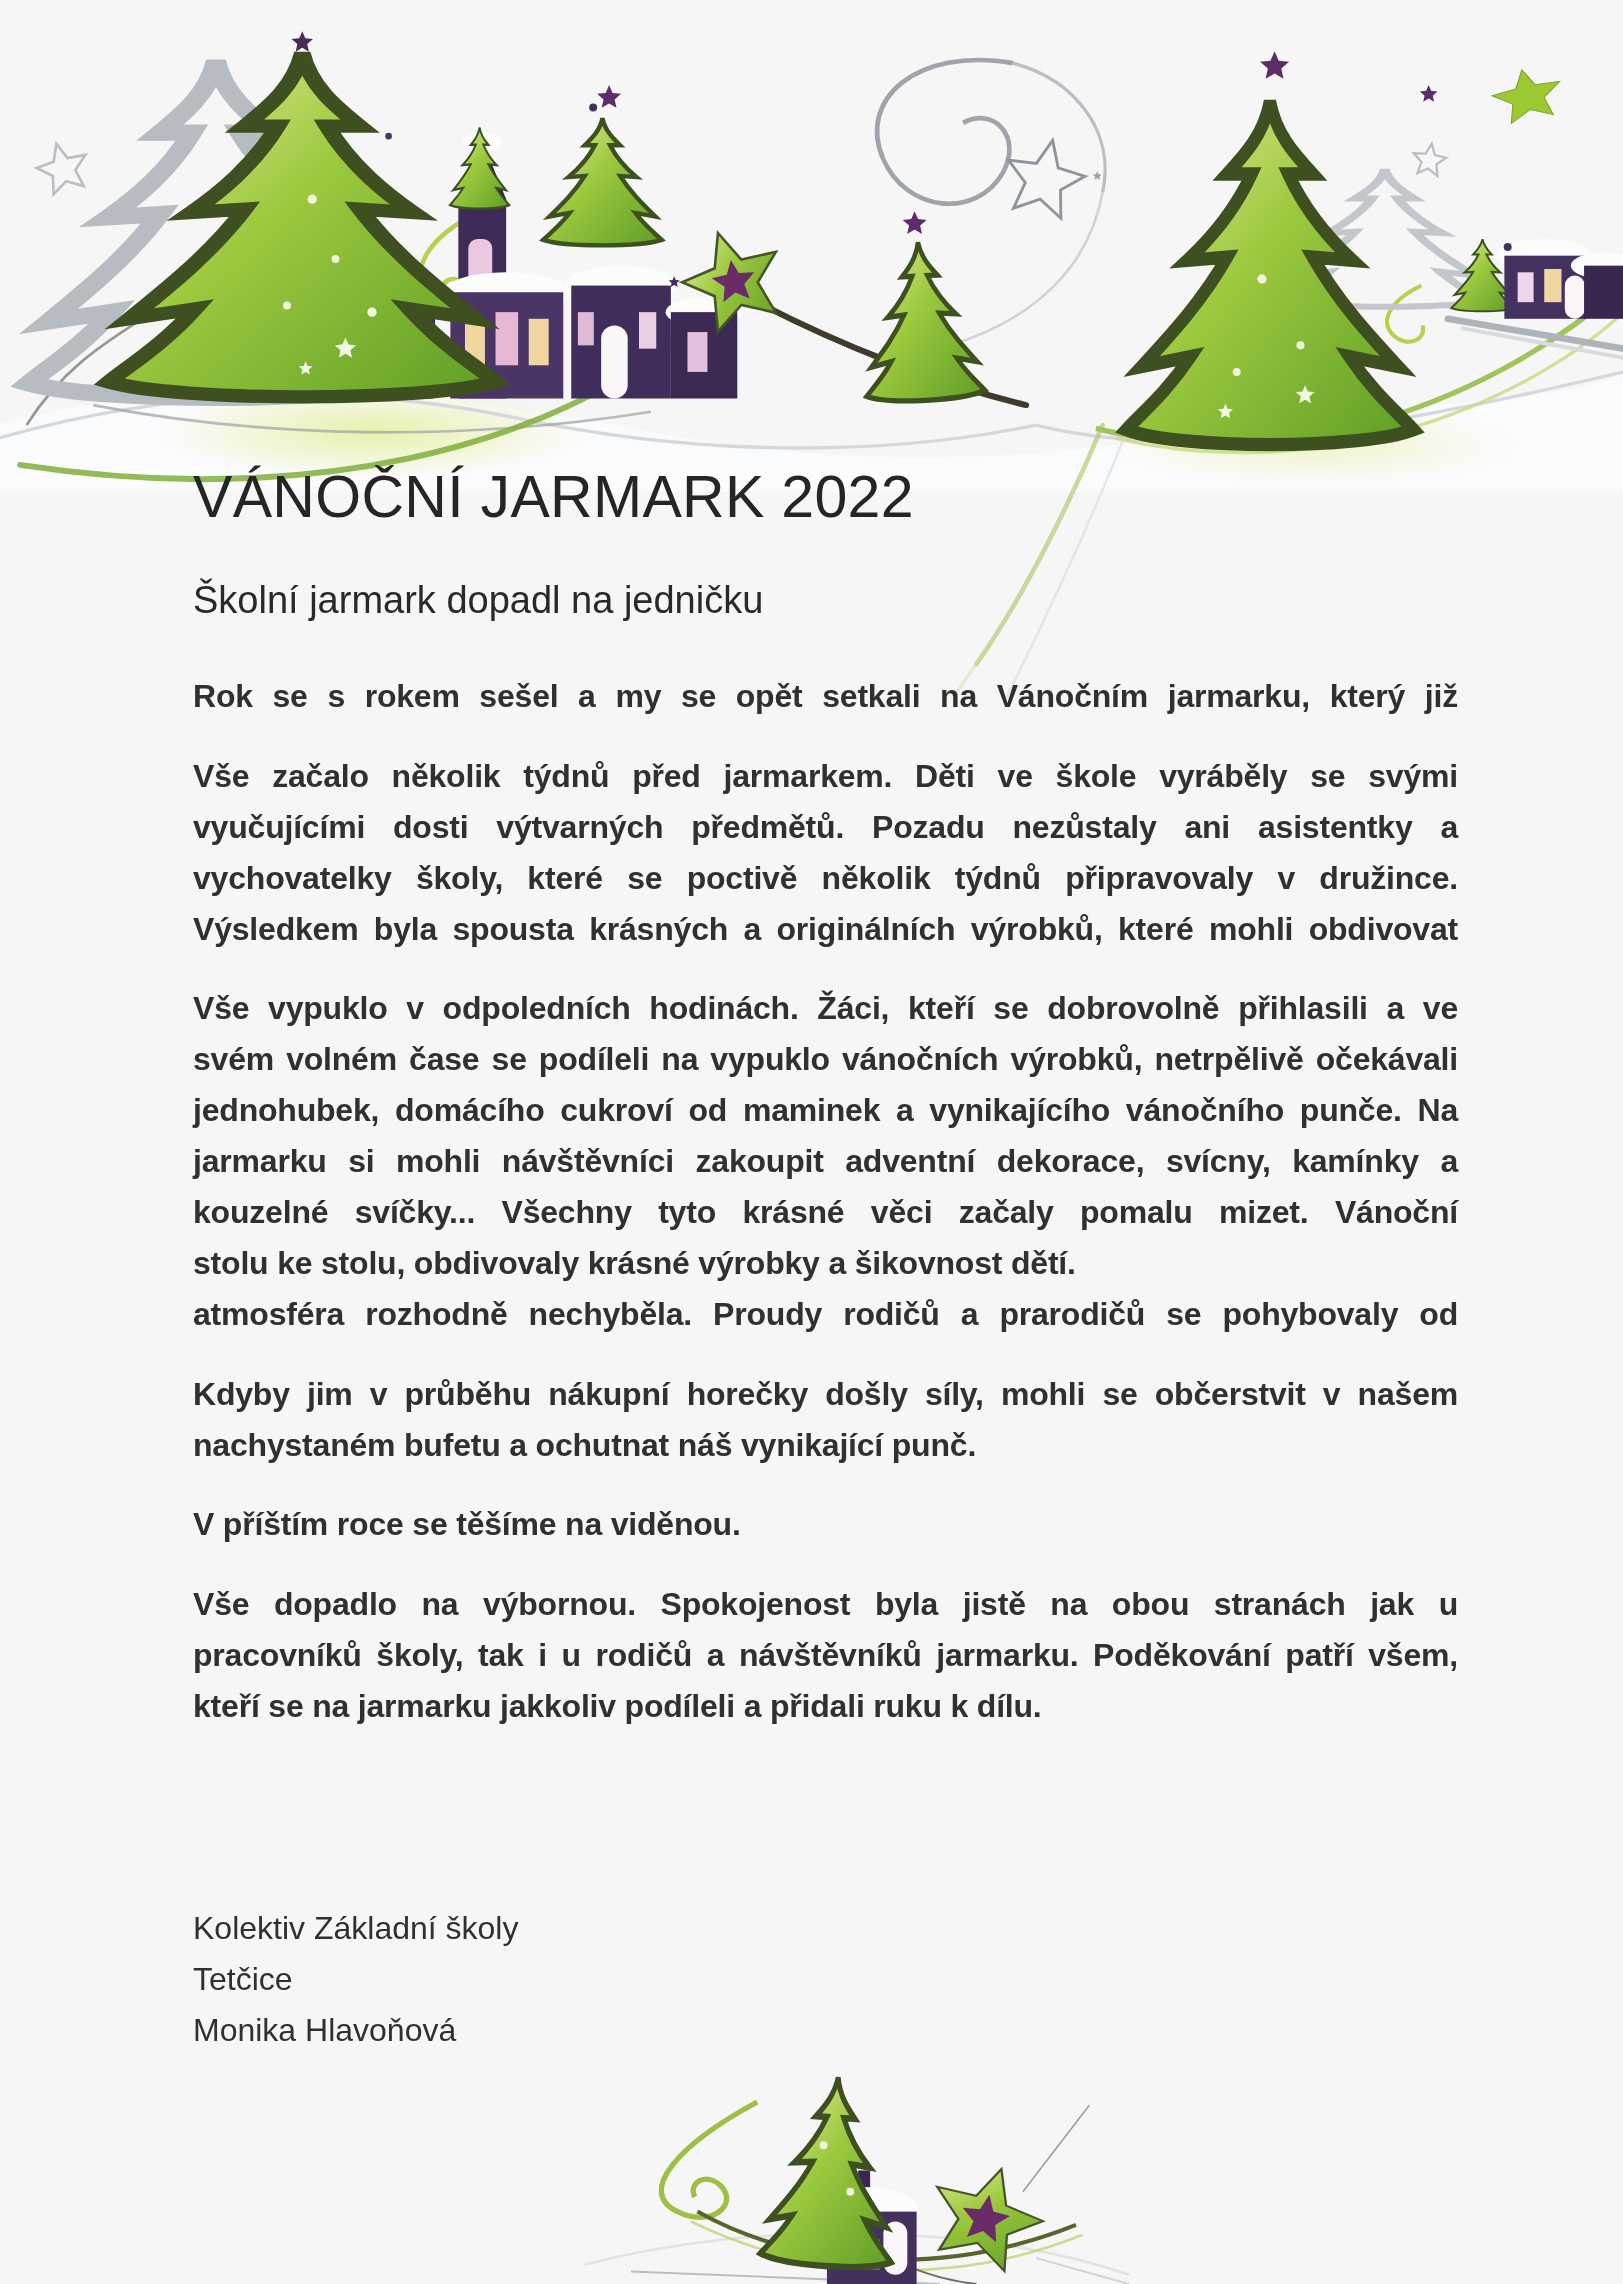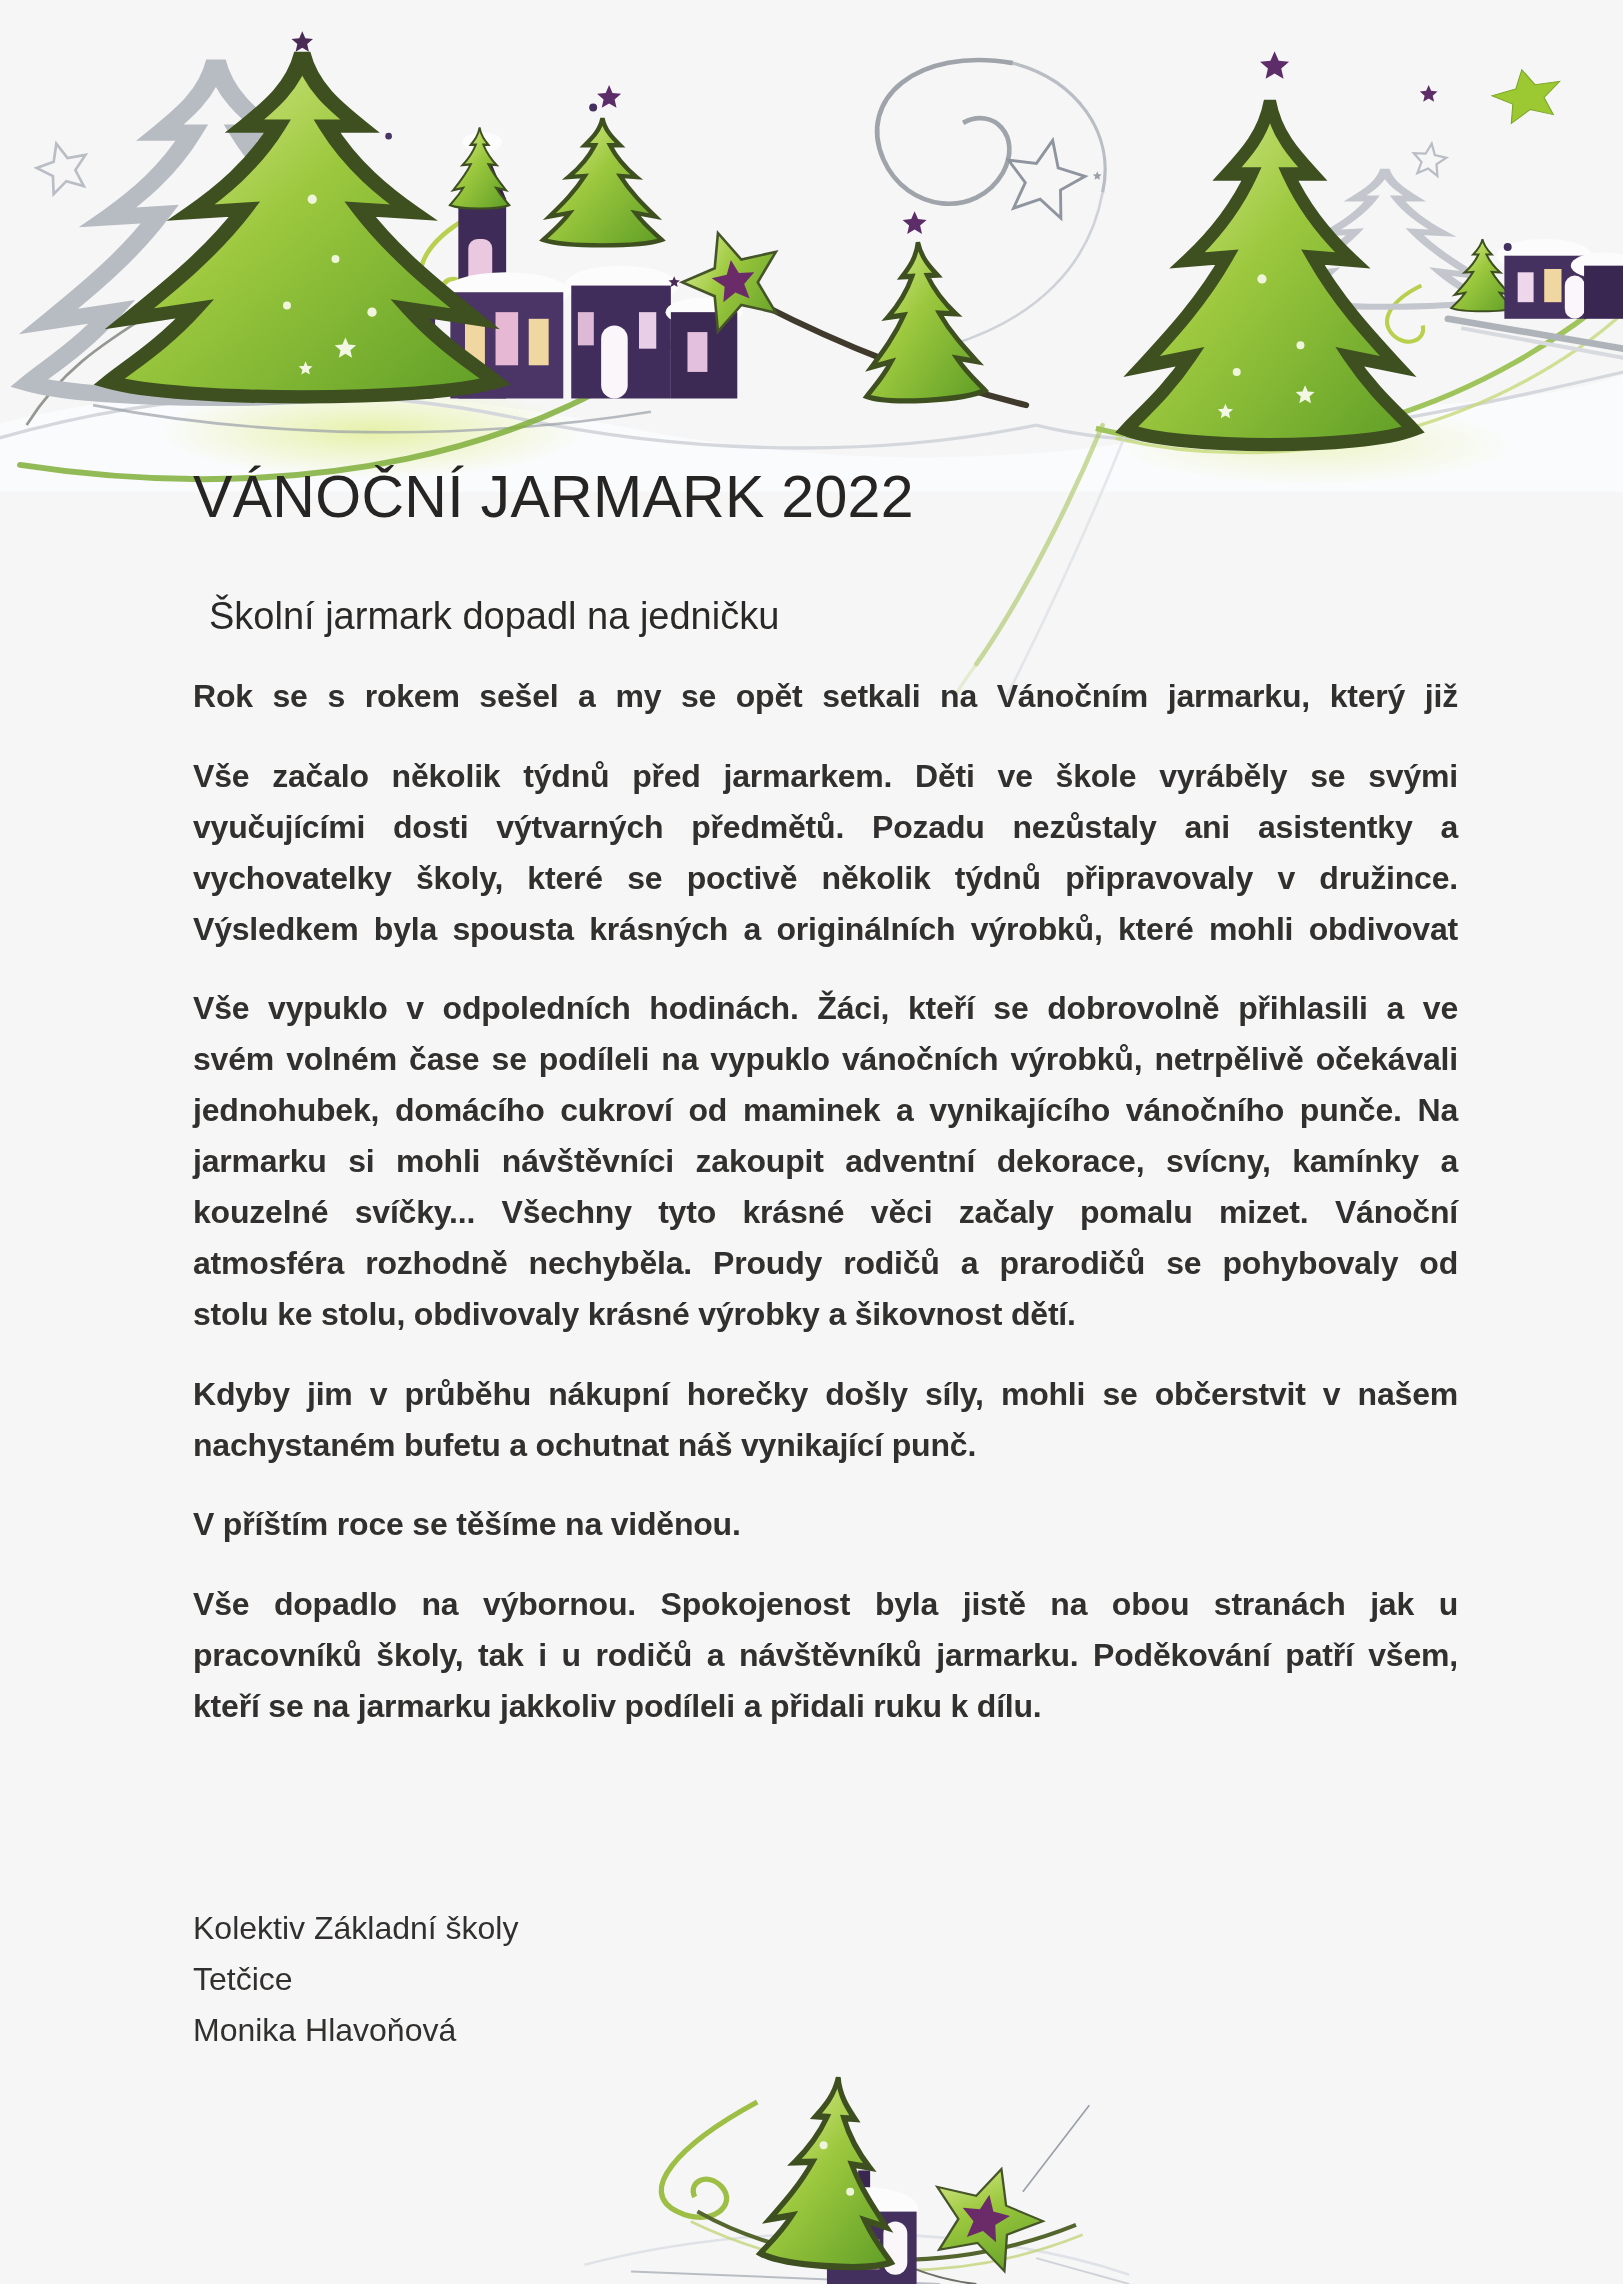--- a/index.html
+++ b/index.html
@@ -8,21 +8,21 @@
     background:#f6f6f7;overflow:hidden;
     font-family:"Liberation Sans",sans-serif;color:#2e2d2b;
   }
   svg.decor{position:absolute;top:0;left:0;z-index:0;display:block;}
   .content{position:absolute;inset:0;z-index:1;}
   .title{
     position:absolute;left:193px;top:462px;margin:0;width:1265px;
     font-size:59px;font-weight:400;letter-spacing:0.3px;color:#262523;line-height:1.2;
   }
   .subtitle{
-    position:absolute;left:193px;top:578px;margin:16px;width:1265px;
+    position:absolute;left:193px;top:578px;margin:0;width:1265px;
     font-size:38px;font-weight:400;color:#2a2927;line-height:1.2;
   }
   .body-text{
     position:absolute;left:193px;top:671px;width:1265px;
     font-size:32px;line-height:51px;letter-spacing:-0.2px;color:#31302e;
   }
   .para{margin:0 0 28.6px 0;}
   .line{text-align:justify;text-align-last:justify;white-space:nowrap;font-weight:bold;}
   .line.last{text-align-last:left;}
   .signature{
@@ -202,22 +202,22 @@
           <div class="line">vyučujícími dosti výtvarných předmětů. Pozadu nezůstaly ani asistentky a</div>
           <div class="line">vychovatelky školy, které se poctivě několik týdnů připravovaly v družince.</div>
           <div class="line">Výsledkem byla spousta krásných a originálních výrobků, které mohli obdivovat</div>
         </div>
         <div class="para">
           <div class="line">Vše vypuklo v odpoledních hodinách. Žáci, kteří se dobrovolně přihlasili a ve</div>
           <div class="line">svém volném čase se podíleli na vypuklo vánočních výrobků, netrpělivě očekávali</div>
           <div class="line">jednohubek, domácího cukroví od maminek a vynikajícího vánočního punče. Na</div>
           <div class="line">jarmarku si mohli návštěvníci zakoupit  adventní dekorace, svícny, kamínky a</div>
           <div class="line">kouzelné svíčky... Všechny tyto krásné věci začaly pomalu mizet. Vánoční</div>
+          <div class="line last">stolu ke stolu, obdivovaly krásné výrobky a šikovnost dětí.</div>
           <div class="line">atmosféra rozhodně nechyběla. Proudy rodičů a prarodičů se pohybovaly od</div>
-          <div class="line last">stolu ke stolu, obdivovaly krásné výrobky a šikovnost dětí.</div>
         </div>
         <div class="para">
           <div class="line">Kdyby jim v průběhu nákupní horečky došly síly, mohli se občerstvit v našem</div>
           <div class="line last">nachystaném bufetu a ochutnat náš vynikající punč.</div>
         </div>
         <div class="para">
           <div class="line last">V příštím roce se těšíme na viděnou.</div>
         </div>
         <div class="para">
           <div class="line">Vše dopadlo na výbornou. Spokojenost byla jistě na obou stranách jak u</div>

